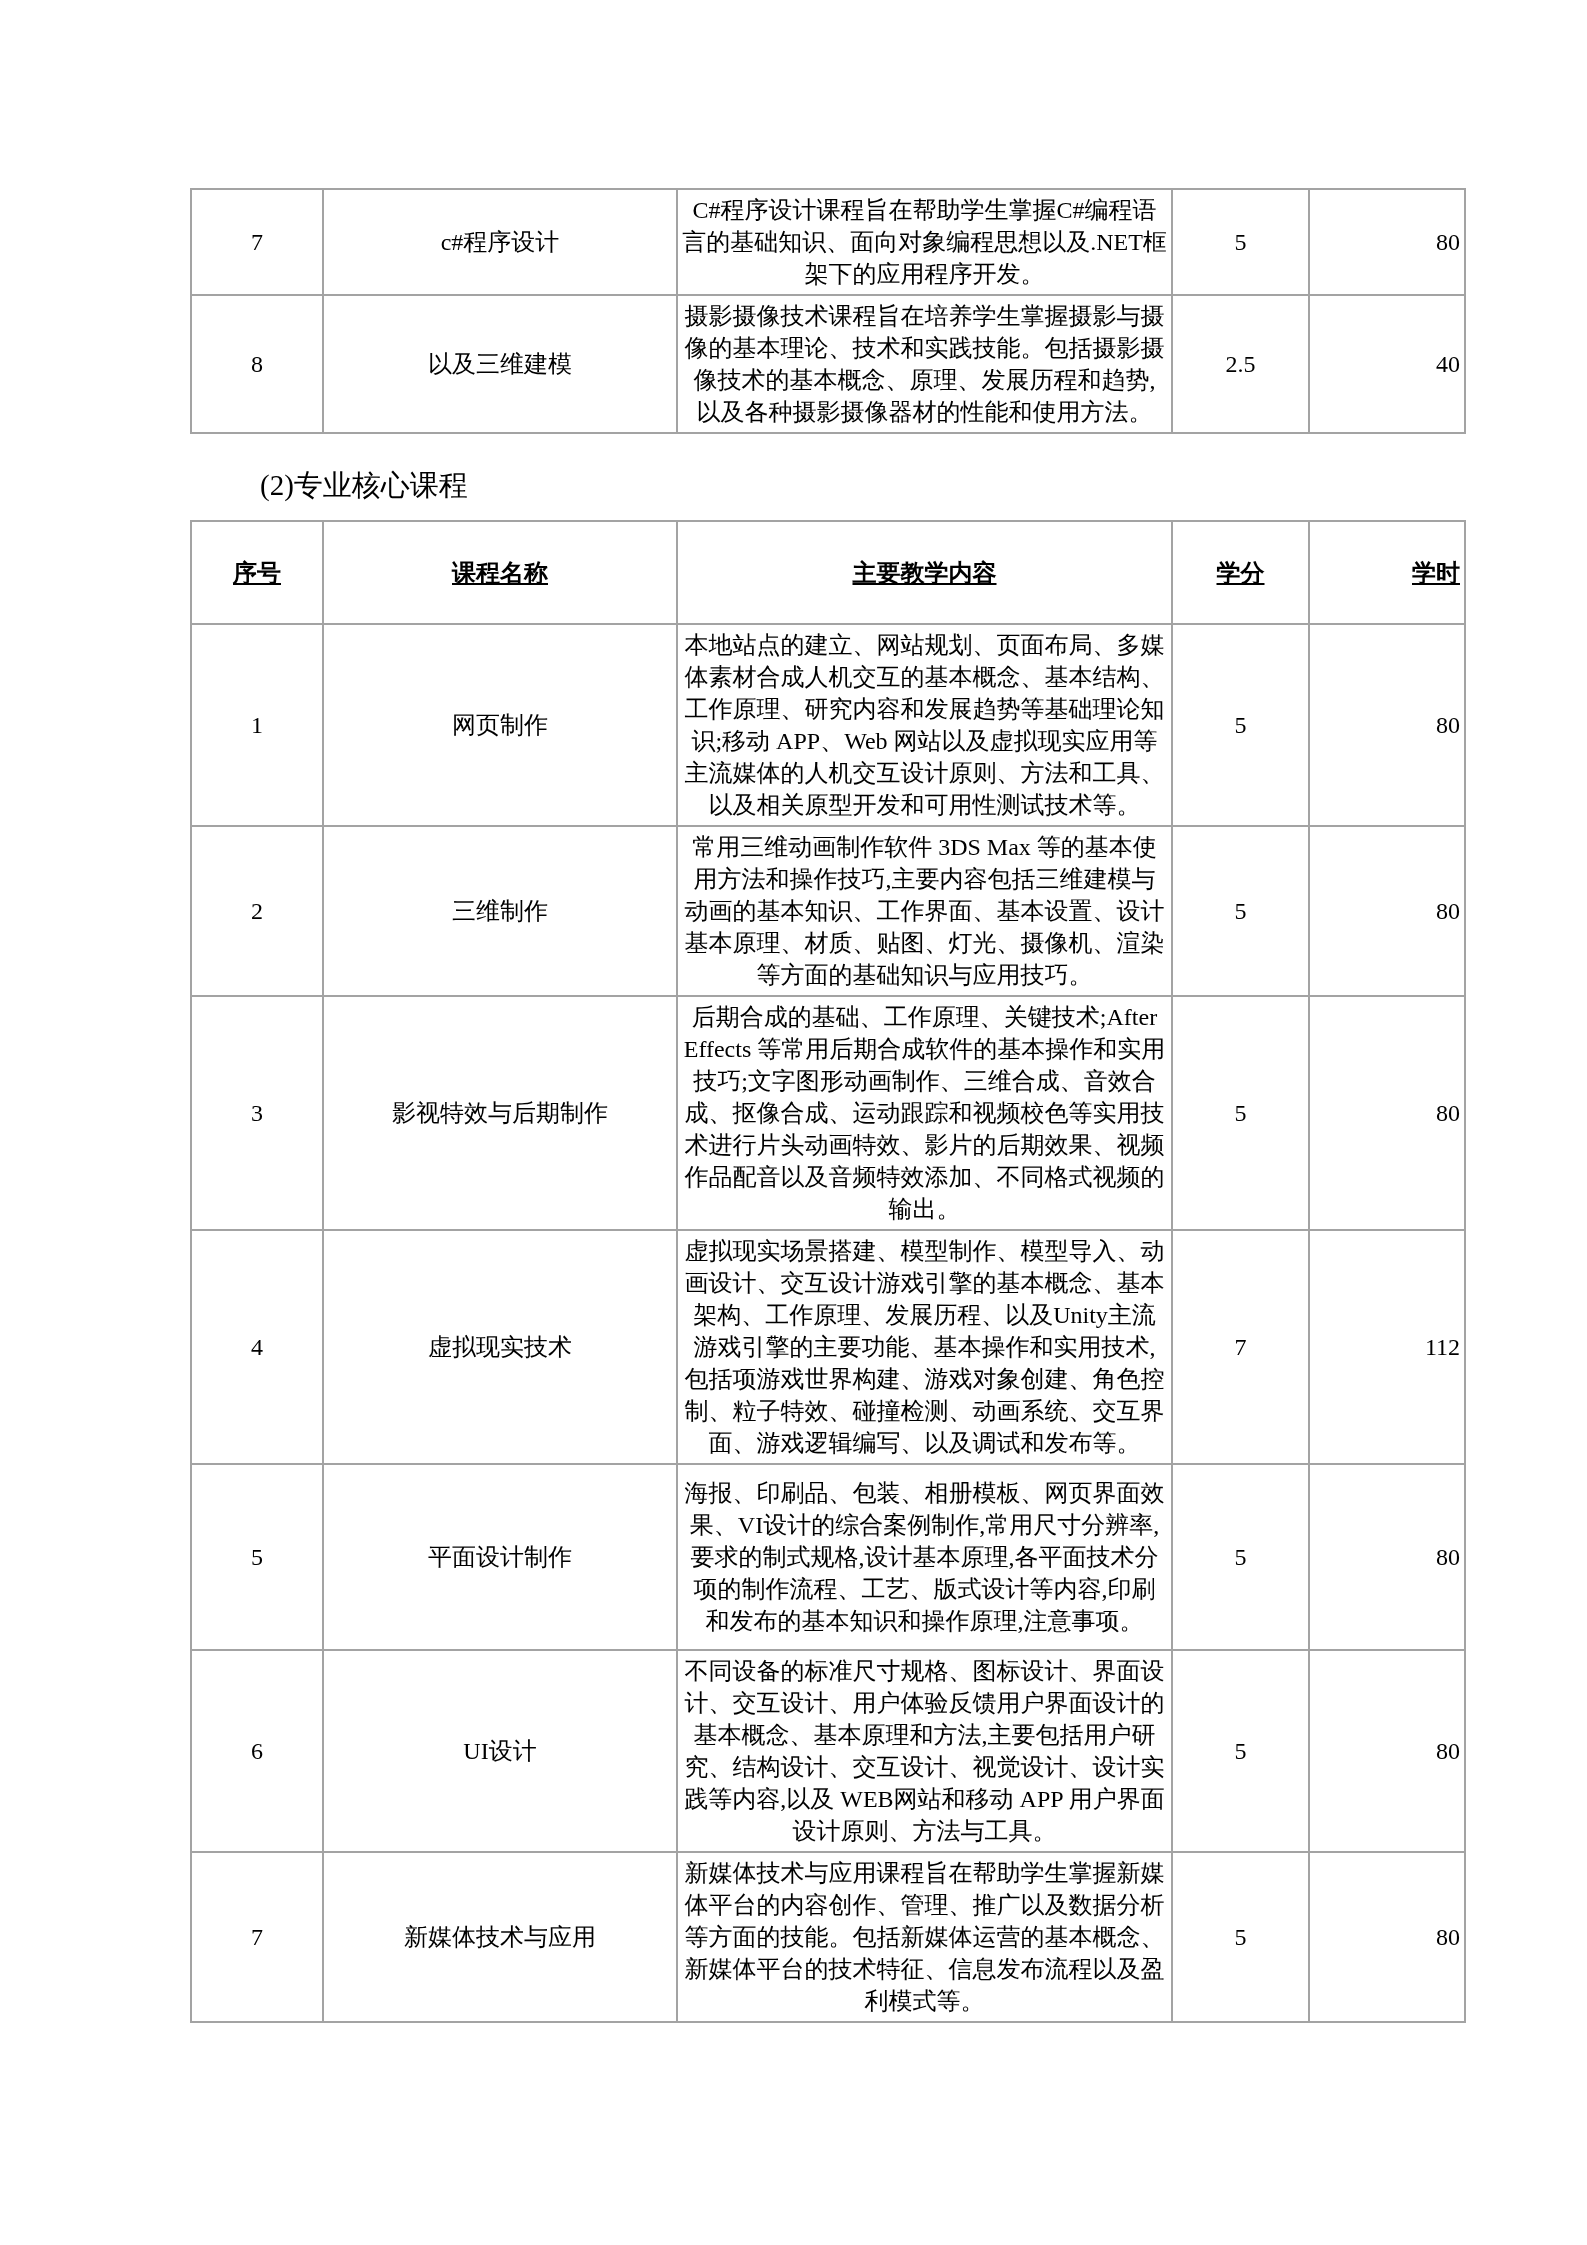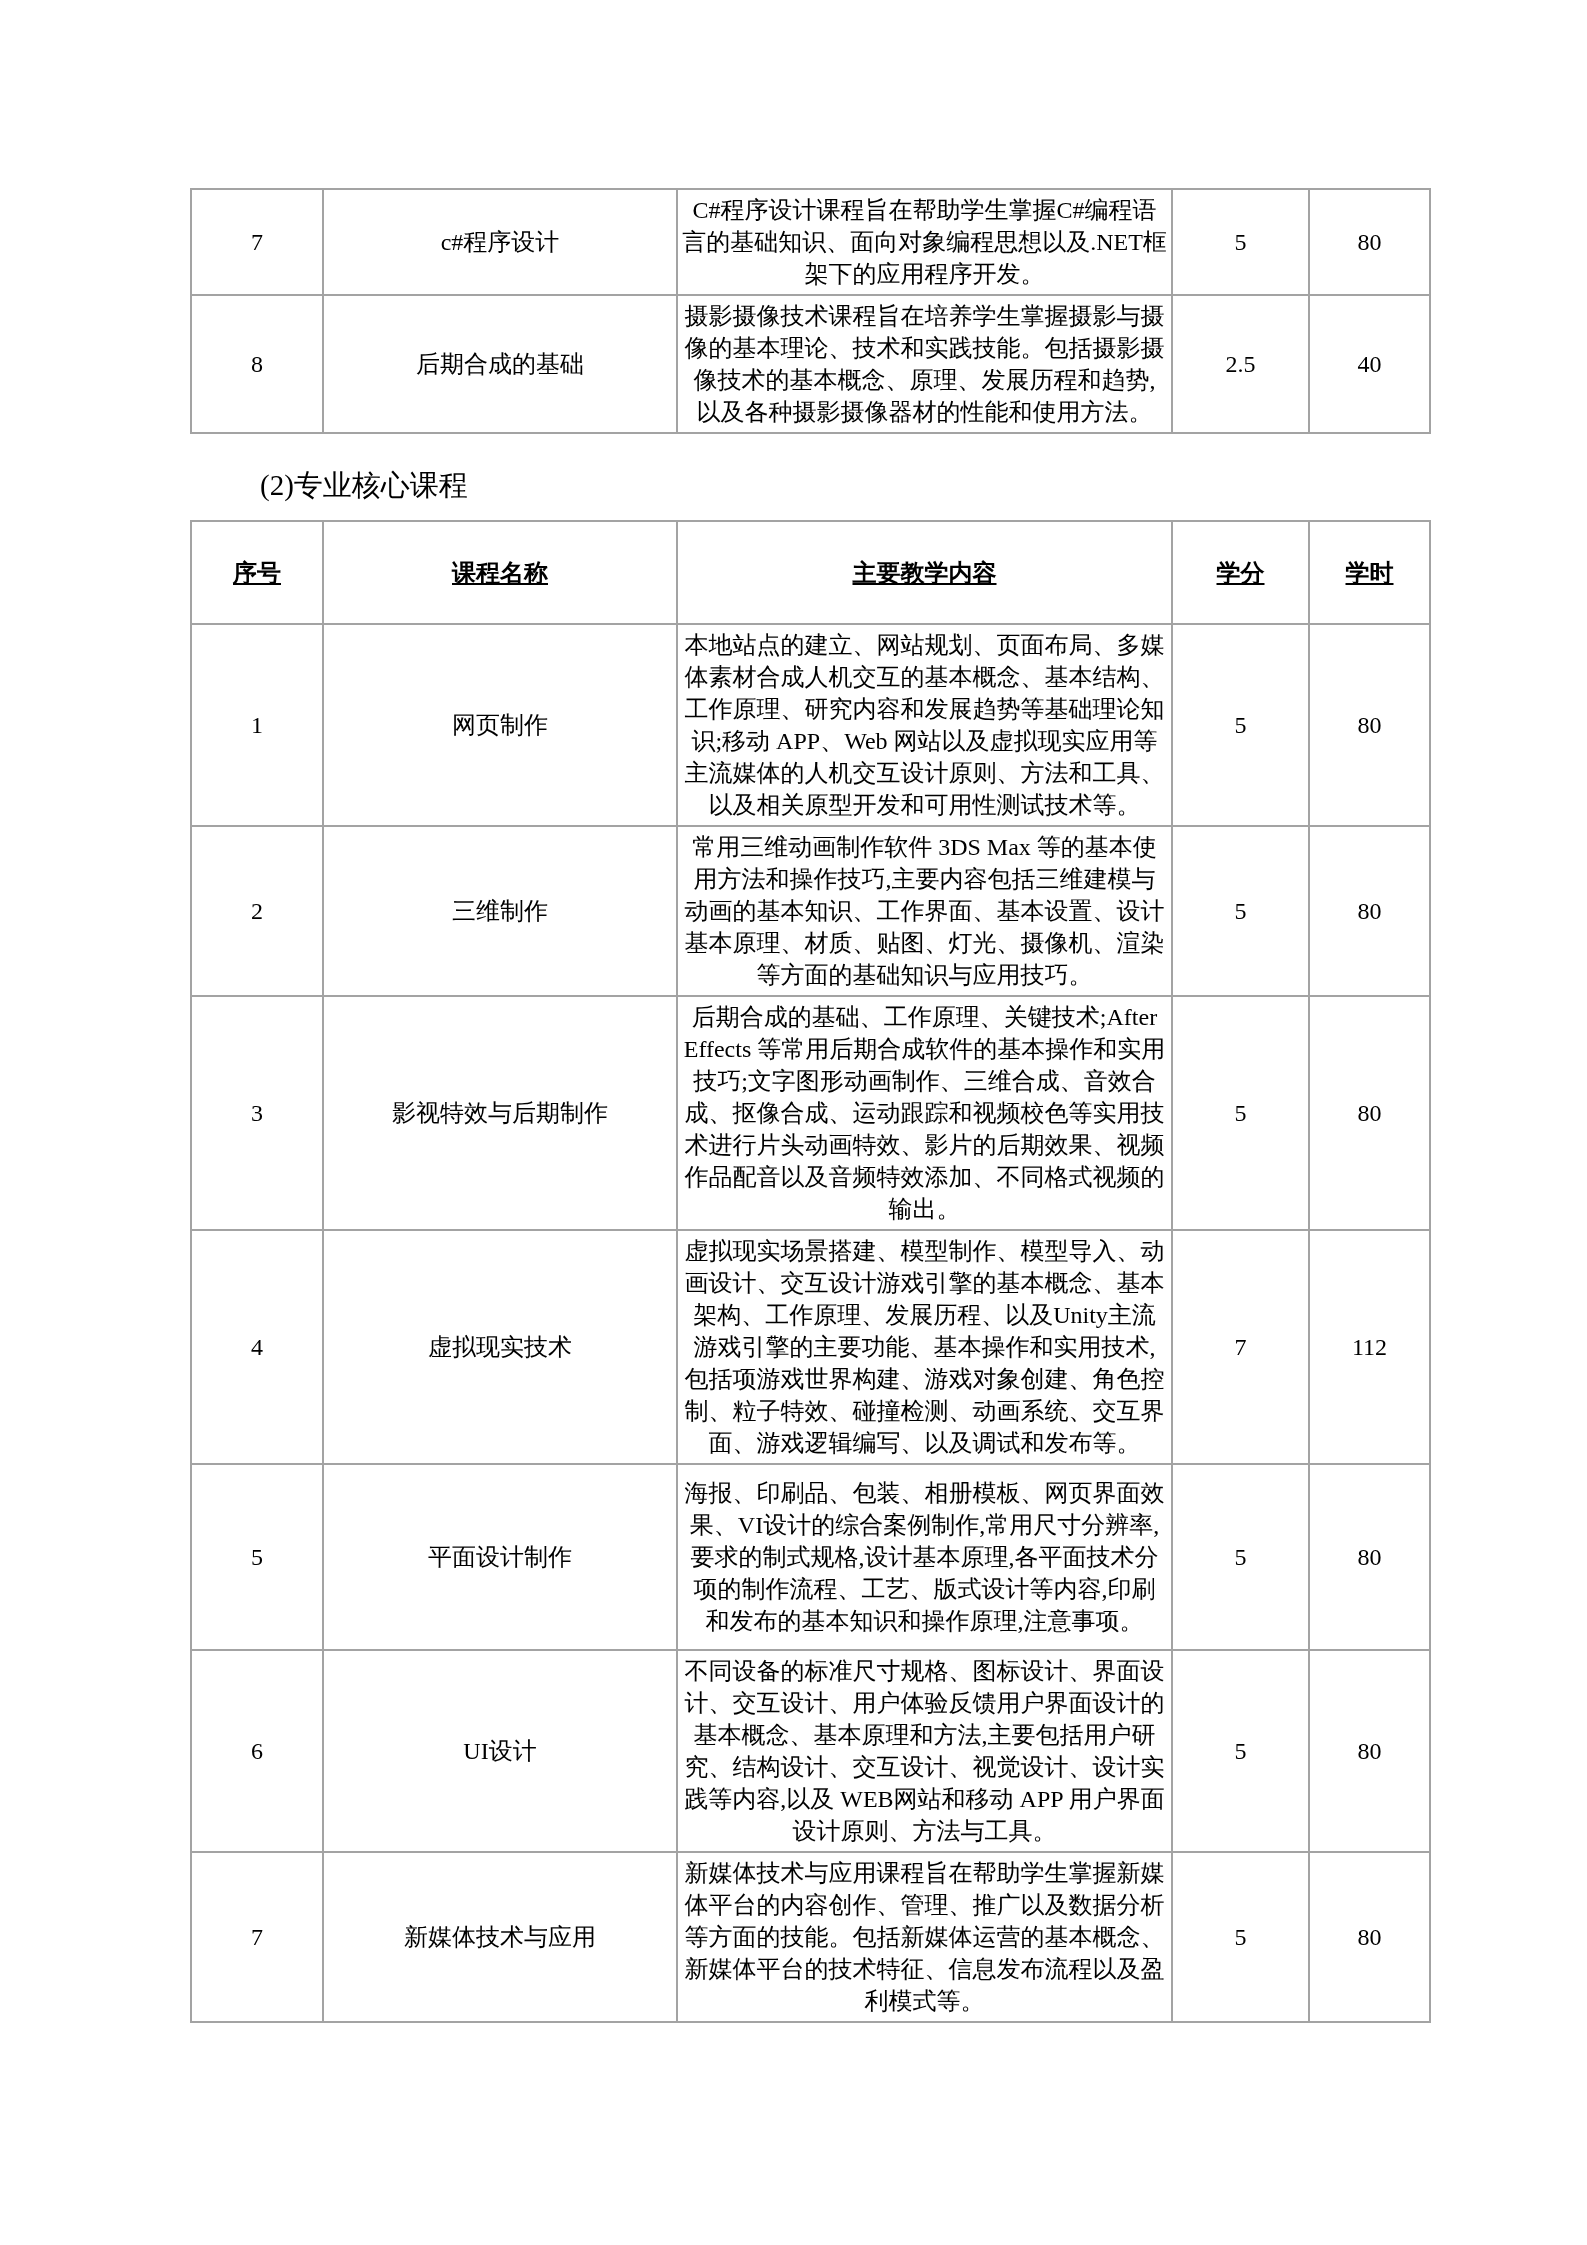--- a/index.html
+++ b/index.html
@@ -30,21 +30,21 @@
     font-size:24px;
     line-height:32px;
     font-weight:normal;
     overflow:hidden;
   }
   table.doc-table th { font-weight:bold;text-decoration:underline; }
   .c-serial  { width:132px; text-align:center; }
   .c-name    { width:354px; text-align:center; }
   .c-content { width:495px; text-align:center; padding:2px 1px; }
   .c-credits { width:137px; text-align:center; }
-  .c-hours   { width:121px; text-align:center; }
+  .c-hours   { width:156px; text-align:right; }
 
   tr.h96  { height:96px; }
   tr.h123 { height:123px; }
   tr.h103 { height:103px; }
   tr.h186 { height:186px; }
   tr.h157 { height:157px; }
   tr.h219 { height:219px; }
   tr.h221 { height:221px; }
   tr.h188 { height:188px; }
 
@@ -87,21 +87,21 @@
       <tbody>
         <tr class="h96">
           <td class="c-serial">7</td>
           <td class="c-name">c#程序设计</td>
           <td class="c-content">C#程序设计课程旨在帮助学生掌握C#编程语言的基础知识、面向对象编程思想以及.NET框架下的应用程序开发。</td>
           <td class="c-credits">5</td>
           <td class="c-hours">80</td>
         </tr>
         <tr class="h123">
           <td class="c-serial">8</td>
-          <td class="c-name">后期合成的基础</td>
+          <td class="c-name">以及三维建模</td>
           <td class="c-content">摄影摄像技术课程旨在培养学生掌握摄影与摄像的基本理论、技术和实践技能。包括摄影摄像技术的基本概念、原理、发展历程和趋势,以及各种摄影摄像器材的性能和使用方法。</td>
           <td class="c-credits">2.5</td>
           <td class="c-hours">40</td>
         </tr>
       </tbody>
     </table>
 
     <div class="heading">(2)专业核心课程</div>
 
 

